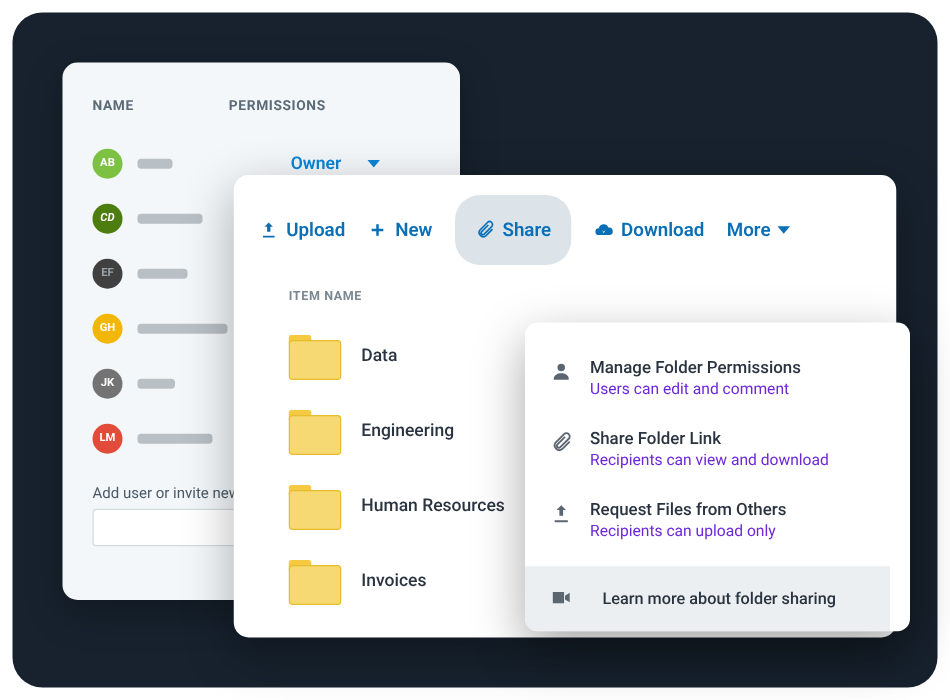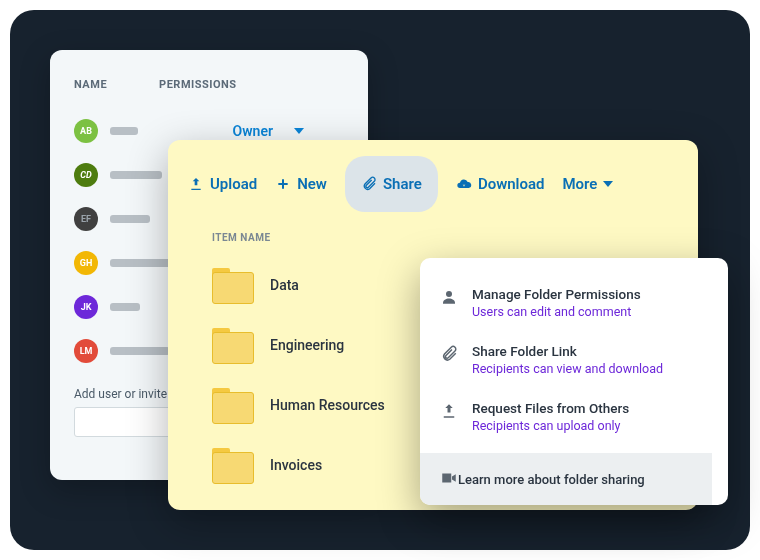--- a/index.html
+++ b/index.html
@@ -5,33 +5,33 @@
     * { margin: 0; padding: 0; box-sizing: border-box; font-family: -apple-system, BlinkMacSystemFont, "Segoe UI", Roboto, sans-serif; }
     body { width: 760px; height: 560px; background: #fff; position: relative; overflow: hidden; }
     .stage { position: absolute; top: 10px; left: 10px; right: 10px; bottom: 10px; background: #17222e; border-radius: 24px; }
     
     
     .panel-permissions {
       position: absolute; top: 40px; left: 40px; width: 318px; height: 430px;
       background: #f3f7f9; border-radius: 12px; box-shadow: 0 10px 30px rgba(0,0,0,0.25);
       padding: 28px 24px 18px 24px;
     }
-    .perm-headers { display: flex; gap: 52px; margin-bottom: 18px; }
+    .perm-headers { display: flex; gap: 76px; margin-bottom: 18px; }
     .perm-header { font-size: 11px; font-weight: 700; color: #5b6a78; letter-spacing: 0.5px; }
     .perm-row { display: flex; align-items: center; height: 44px; gap: 12px; }
     .avatar { width: 24px; height: 24px; border-radius: 50%; display: flex; align-items: center; justify-content: center; font-size: 9px; font-weight: 700; flex-shrink: 0; }
     .name-pill { height: 8px; border-radius: 3px; background: #b8bfc5; }
     .owner-drop { margin-left: auto; color: #0a84d7; font-size: 14px; font-weight: 600; display: flex; align-items: center; gap: 21px; cursor: pointer; padding-right: 40px;}
     .add-user-label { font-size: 12px; color: #4a5a68; margin-top: 14px; margin-bottom: 6px; }
     .add-user-input { width: 100%; height: 30px; border: 1px solid #d2dade; background: #fff; border-radius: 3px; }
 
     
     .panel-files {
-      position: absolute; top: 130px; left: 158px; width: 530px; height: 370px;
-      background: #fef9c3; border-radius: 12px; box-shadow: 0 12px 40px rgba(0,0,0,0.3);
+      position: absolute; top: 130px; left: 177px; width: 530px; height: 370px;
+      background: #ffffff; border-radius: 12px; box-shadow: 0 12px 40px rgba(0,0,0,0.3);
       padding: 16px 20px 18px 20px;
     }
     .toolbar { display: flex; align-items: center; gap: 18px; margin-bottom: 20px; }
     .tool-btn { display: flex; align-items: center; gap: 6px; color: #0a6fb5; font-size: 15px; font-weight: 600; cursor: pointer; }
     .tool-btn.pill { background: #dce4e9; padding: 19px 16px; border-radius: 20px; }
     .tool-icon { width: 16px; height: 16px; display: flex; align-items: center; justify-content: center; }
     .tool-icon svg { width: 16px; height: 16px; }
     .item-header { font-size: 10px; font-weight: 700; color: #7b8893; letter-spacing: 0.5px; margin-left: 24px; margin-bottom: 12px; }
     .file-row { display: flex; align-items: center; gap: 18px; height: 60px; margin-left: 24px; }
     .folder-icon { width: 40px; height: 34px; position: relative; }
@@ -43,21 +43,21 @@
     .panel-menu {
       position: absolute; top: 248px; left: 410px; width: 308px; background: #fff;
       border-radius: 10px; box-shadow: 0 14px 40px rgba(0,0,0,0.35);
       padding: 18px 16px 0 0; overflow: hidden;
     }
     .menu-item { display: flex; gap: 14px; padding: 10px 20px 14px 20px; cursor: pointer; }
     .menu-icon { width: 18px; flex-shrink: 0; color: #5c6670; margin-top: 2px; }
     .menu-icon svg { width: 18px; height: 18px; }
     .menu-title { font-size: 13.5px; color: #2a3440; font-weight: 500; }
     .menu-sub { font-size: 12.5px; color: #6d28d9; margin-top: 2px; }
-    .menu-learn { display: flex; align-items: center; gap: 0; background: #eceff1; padding: 14px 20px; margin-top: 6px; cursor: pointer; }
+    .menu-learn { display: flex; align-items: center; gap: 24px; background: #eceff1; padding: 14px 20px; margin-top: 6px; cursor: pointer; }
     .menu-learn .menu-title { font-size: 13px; }
 
     .tri-down { width: 0; height: 0; border-left: 5px solid transparent; border-right: 5px solid transparent; border-top: 6px solid currentColor; display: inline-block; }
   </style>
 </head>
 <body>
 
 <div class="stage">
 
   <div class="panel-permissions">
@@ -80,21 +80,21 @@
         </div>
         <div class="perm-row">
           <div class="avatar" style="background: #404040; color: rgb(154, 163, 171);">EF</div>
           <div class="name-pill" style="width: 40px;"></div>
         </div>
         <div class="perm-row">
           <div class="avatar" style="background: rgb(242, 183, 5); color: rgb(255, 255, 255);">GH</div>
           <div class="name-pill" style="width: 72px;"></div>
         </div>
         <div class="perm-row">
-          <div class="avatar" style="background: #6d28d9; color: rgb(255, 255, 255);">JK</div>
+          <div class="avatar" style="background: #737373; color: rgb(255, 255, 255);">JK</div>
           <div class="name-pill" style="width: 30px;"></div>
         </div>
         <div class="perm-row">
           <div class="avatar" style="background: rgb(226, 75, 58); color: rgb(255, 255, 255);">LM</div>
           <div class="name-pill" style="width: 60px;"></div>
         </div>
       </div>
     <div class="add-user-label">Add user or invite new</div>
     <input class="add-user-input" style="">
   </div>

